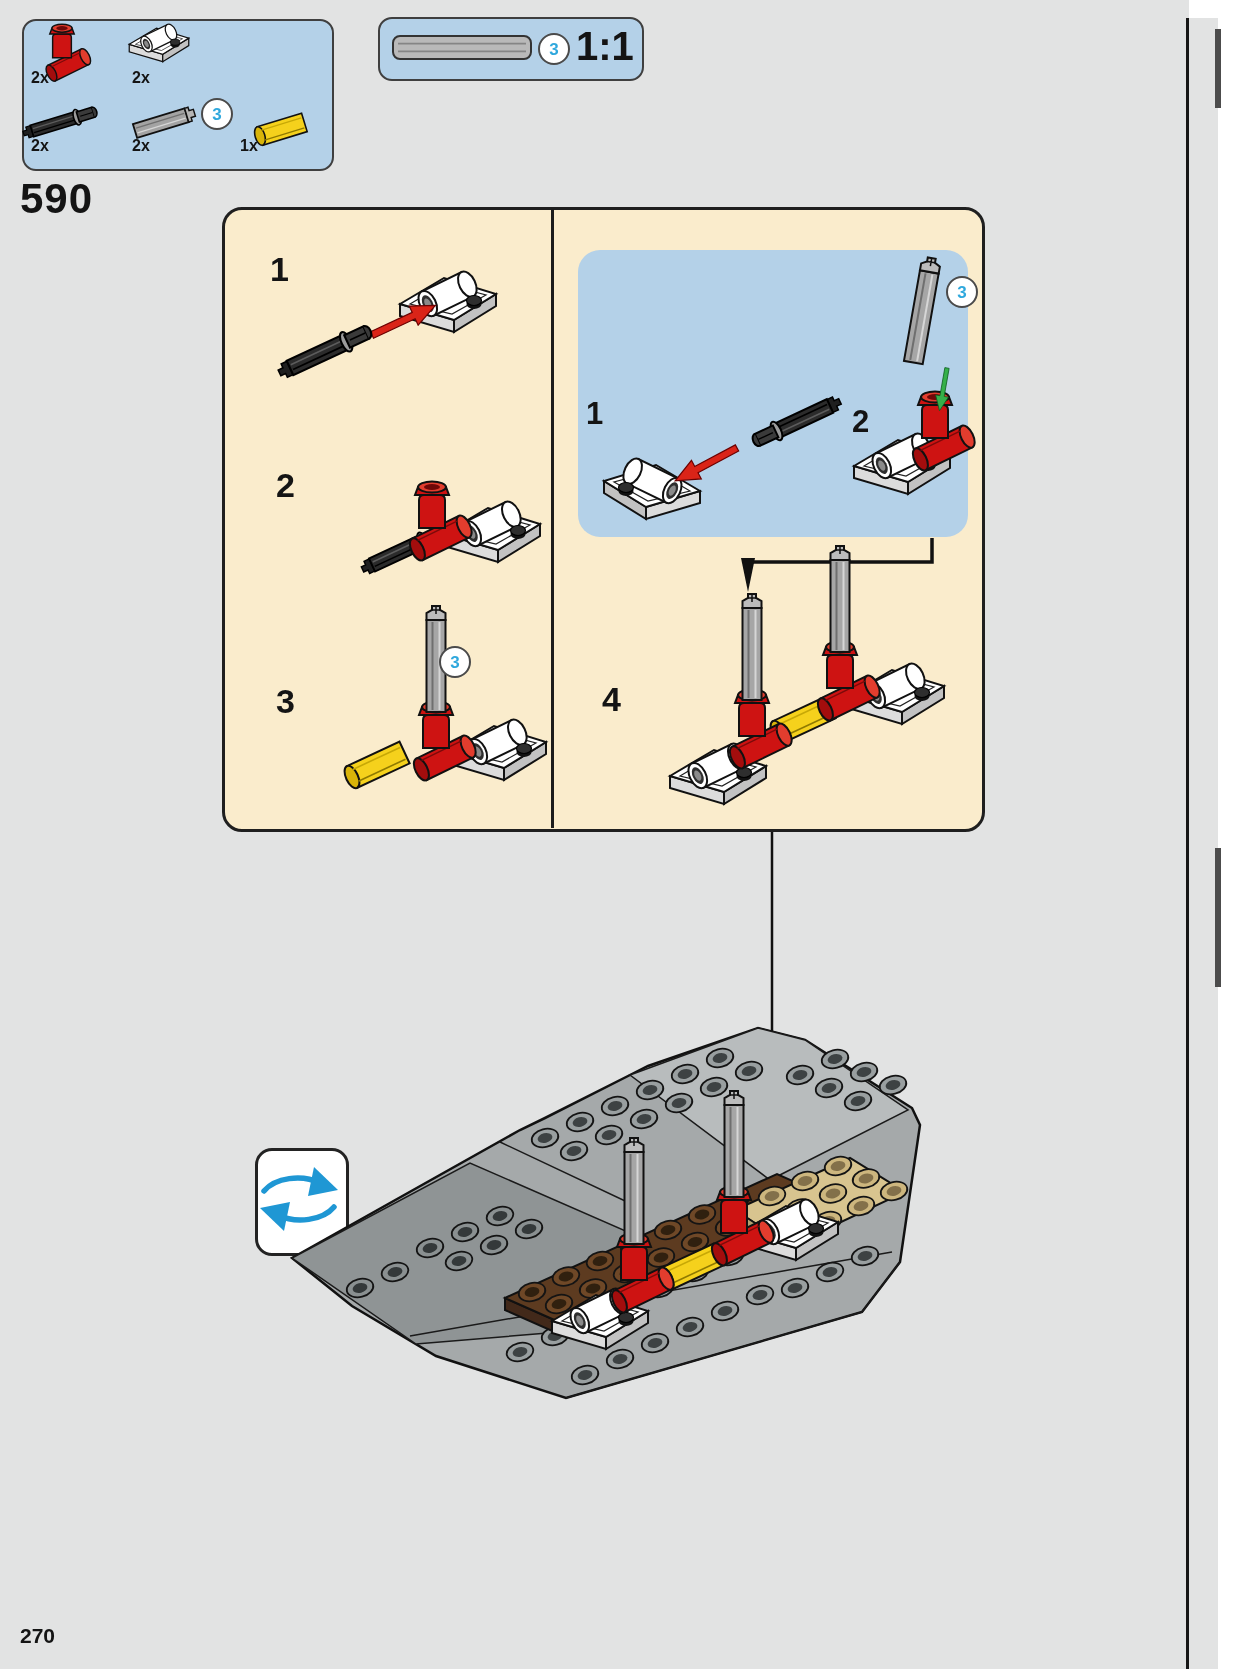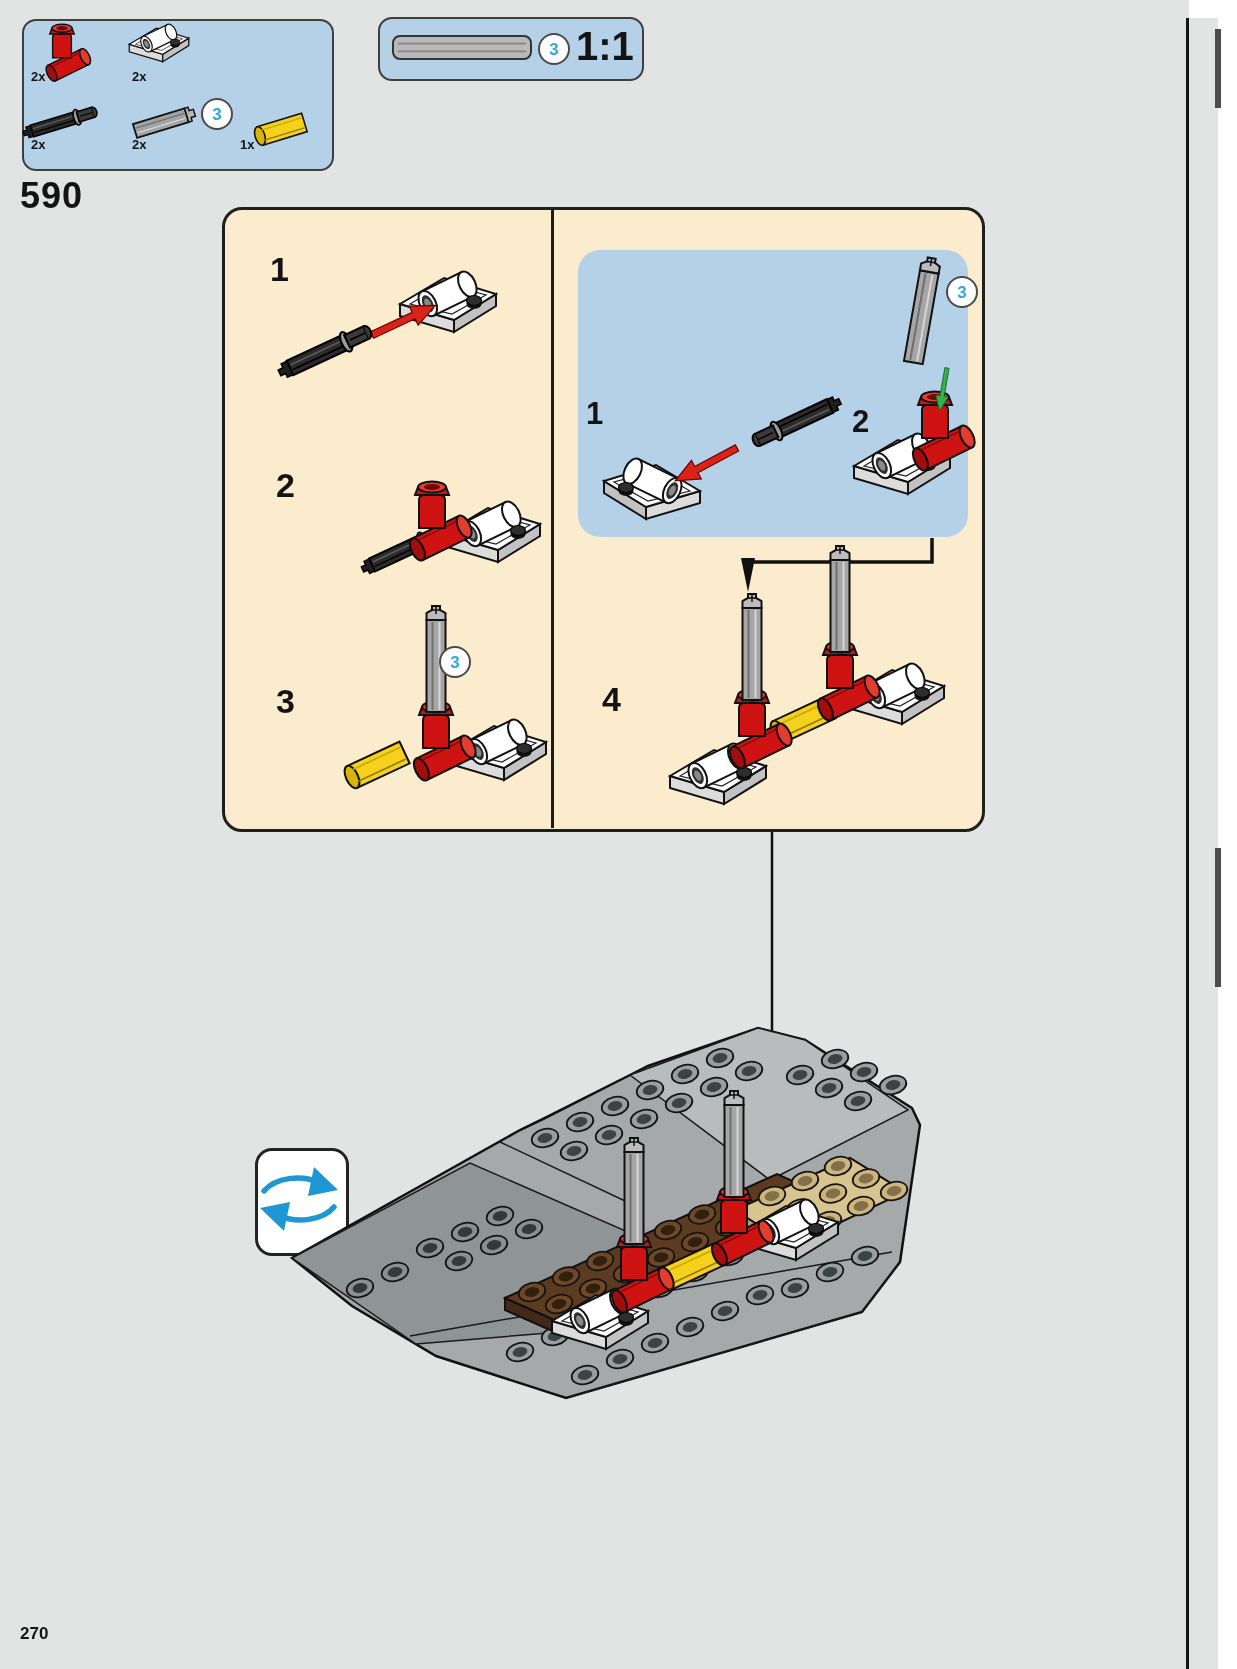--- a/index.html
+++ b/index.html
@@ -4,25 +4,25 @@
 <style>
   html,body{margin:0;padding:0;background:#cfd0d0;}
   .page{position:relative;width:1237px;height:1669px;background:#e2e3e3;overflow:hidden;
         font-family:"Liberation Sans",sans-serif;}
   .abs{position:absolute;}
   .bluebox{position:absolute;background:#b4d1e8;border:2px solid #3f3f3f;border-radius:14px;}
   .creampanel{position:absolute;background:#faeccc;border:3px solid #1f1f1f;border-radius:20px;}
   .insetpanel{position:absolute;background:#b4d1e8;border-radius:22px;}
   .divider{position:absolute;background:#1c1c1c;}
   .num{position:absolute;font-weight:bold;color:#141414;line-height:1;}
-  .qty{font-size:13px;}
-  .stepnum-big{font-size:36px;letter-spacing:1px;}
+  .qty{font-size:16px;}
+  .stepnum-big{font-size:42px;letter-spacing:1px;}
   .stepnum{font-size:34px;}
   .ratio{font-size:40px;}
-  .pagenum{font-size:17px;}
+  .pagenum{font-size:21px;}
   .badge{position:absolute;width:28px;height:28px;border-radius:50%;background:#ffffff;
          border:2px solid #4a4a4a;color:#2fa8dd;font-size:17px;font-weight:bold;
          display:flex;align-items:center;justify-content:center;line-height:1;}
   .roticon{position:absolute;background:#ffffff;border:3px solid #232323;border-radius:17px;}
   .edge-line{position:absolute;background:#161616;}
   .edge-white{position:absolute;background:#ffffff;}
   .edge-mark{position:absolute;background:#4c4c4c;}
   svg.art{position:absolute;left:0;top:0;pointer-events:none;}
 </style>
 </head>

